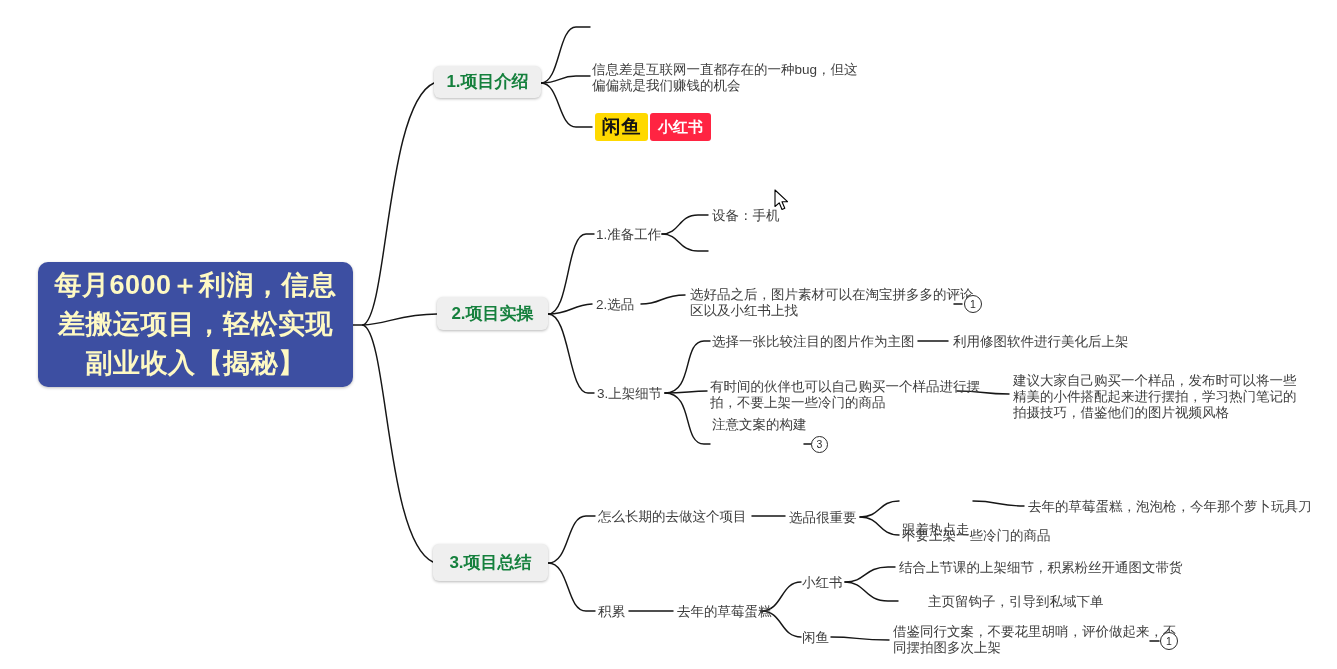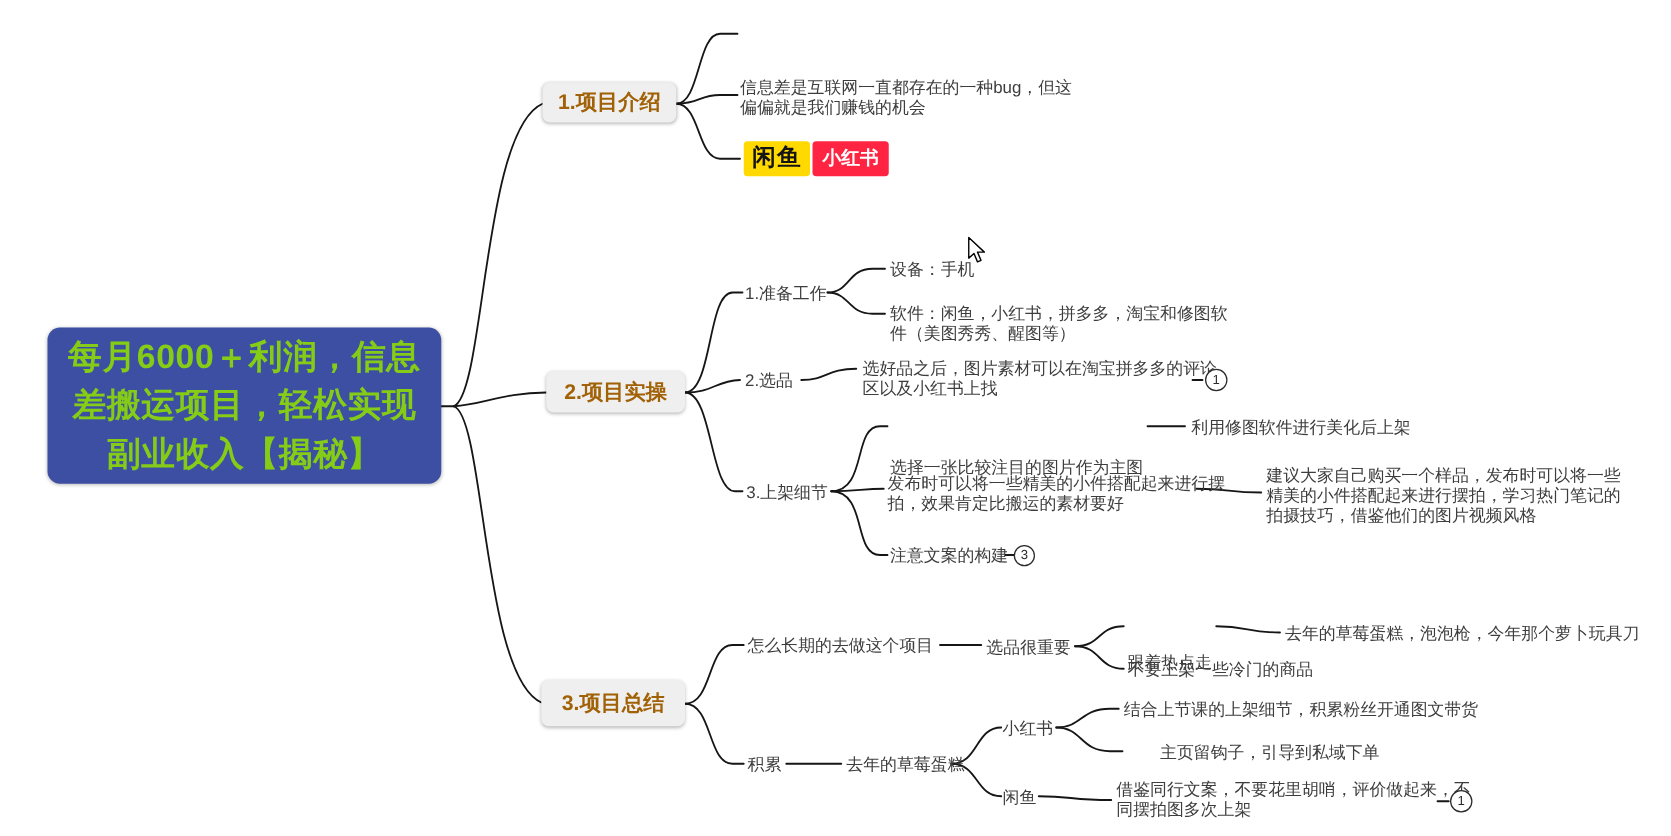--- a/index.html
+++ b/index.html
@@ -4,28 +4,28 @@
 <style>
   html,body{margin:0;padding:0;background:#fff;}
   #canvas{
     position:relative;width:1337px;height:669px;background:#ffffff;overflow:hidden;
     font-family:"Liberation Sans","DejaVu Sans",sans-serif;
   }
   #connectors{position:absolute;left:0;top:0;z-index:1;}
   .node{position:absolute;z-index:2;color:#3d3d3d;font-size:13.5px;line-height:16px;}
   .nowrap{white-space:nowrap;}
   .central{
-    background:#3d4fa2;color:#84cc16;border-radius:10px;
+    background:#3d4fa2;color:#fef9c3;border-radius:10px;
     display:flex;align-items:center;justify-content:center;text-align:center;
     font-size:27px;font-weight:bold;line-height:39px;letter-spacing:.5px;
     box-shadow:0 1px 3px rgba(0,0,0,.25);
   }
   .topic{
     background:#efefef;border-radius:6px;display:flex;align-items:center;justify-content:center;
-    font-size:17px;font-weight:bold;color:#a16207;box-shadow:0 1px 3px rgba(0,0,0,.28);
+    font-size:17px;font-weight:bold;color:#15803d;box-shadow:0 1px 3px rgba(0,0,0,.28);
     white-space:nowrap;
   }
   .badge{
     position:absolute;z-index:2;border:1.3px solid #2b2b2b;border-radius:50%;
     background:#fff;color:#2b2b2b;font-size:10.5px;line-height:1;
     display:flex;align-items:center;justify-content:center;box-sizing:border-box;
   }
   .logo{display:flex;gap:2px;}
   .logo .xianyu{
     background:#ffd900;color:#141414;font-weight:bold;font-size:19px;
@@ -102,32 +102,31 @@
   </div>
 
   <div class="node" style="left:592px;top:62px;width:274px;">信息差是互联网一直都存在的一种bug，但这偏偏就是我们赚钱的机会</div>
   <div class="node logo" style="left:595px;top:113px;">
     <span class="xianyu">闲鱼</span>
     <span class="xhs">小红书</span>
   </div>
 
   <div class="node nowrap" style="left:596px;top:227px;">1.准备工作</div>
   <div class="node nowrap" style="left:712px;top:208px;">设备：手机</div>
-  <div class="node" style="left:712px;top:243px;width:272px;">软件：闲鱼，小红书，拼多多，淘宝和修图软件（美图秀秀、醒图等）</div>
 
   <div class="node nowrap" style="left:596px;top:297px;">2.选品</div>
   <div class="node" style="left:690px;top:287px;width:286px;">选好品之后，图片素材可以在淘宝拼多多的评论区以及小红书上找</div>
   <div class="badge" style="left:964px;top:295px;width:18px;height:18px;">1</div>
 
   <div class="node nowrap" style="left:597px;top:386px;">3.上架细节</div>
-  <div class="node nowrap" style="left:712px;top:334px;margin-top:32px;">选择一张比较注目的图片作为主图</div>
+  <div class="node nowrap" style="left:712px;top:334px;">选择一张比较注目的图片作为主图</div>
   <div class="node nowrap" style="left:953px;top:334px;">利用修图软件进行美化后上架</div>
-  <div class="node" style="left:710px;top:379px;width:272px;">发布时可以将一些精美的小件搭配起来进行摆拍，效果肯定比搬运的素材要好</div>
+  <div class="node" style="left:710px;top:379px;width:272px;">有时间的伙伴也可以自己购买一个样品进行摆拍，不要上架一些冷门的商品</div>
   <div class="node" style="left:1013px;top:373px;width:288px;">建议大家自己购买一个样品，发布时可以将一些精美的小件搭配起来进行摆拍，学习热门笔记的拍摄技巧，借鉴他们的图片视频风格</div>
-  <div class="node nowrap" style="left:712px;top:437px;">注意文案的构建</div>
+  <div class="node nowrap" style="left:712px;top:417px;">注意文案的构建</div>
   <div class="badge" style="left:811px;top:436px;width:17px;height:17px;">3</div>
 
   <div class="node nowrap" style="left:598px;top:509px;">怎么长期的去做这个项目</div>
   <div class="node nowrap" style="left:789px;top:510px;">选品很重要</div>
   <div class="node nowrap" style="left:902px;top:494px;margin-top:28px;">跟着热点走</div>
   <div class="node nowrap" style="left:1028px;top:499px;">去年的草莓蛋糕，泡泡枪，今年那个萝卜玩具刀</div>
   <div class="node nowrap" style="left:902px;top:528px;">不要上架一些冷门的商品</div>
 
   <div class="node nowrap" style="left:598px;top:604px;">积累</div>
   <div class="node nowrap" style="left:677px;top:604px;">去年的草莓蛋糕</div>

